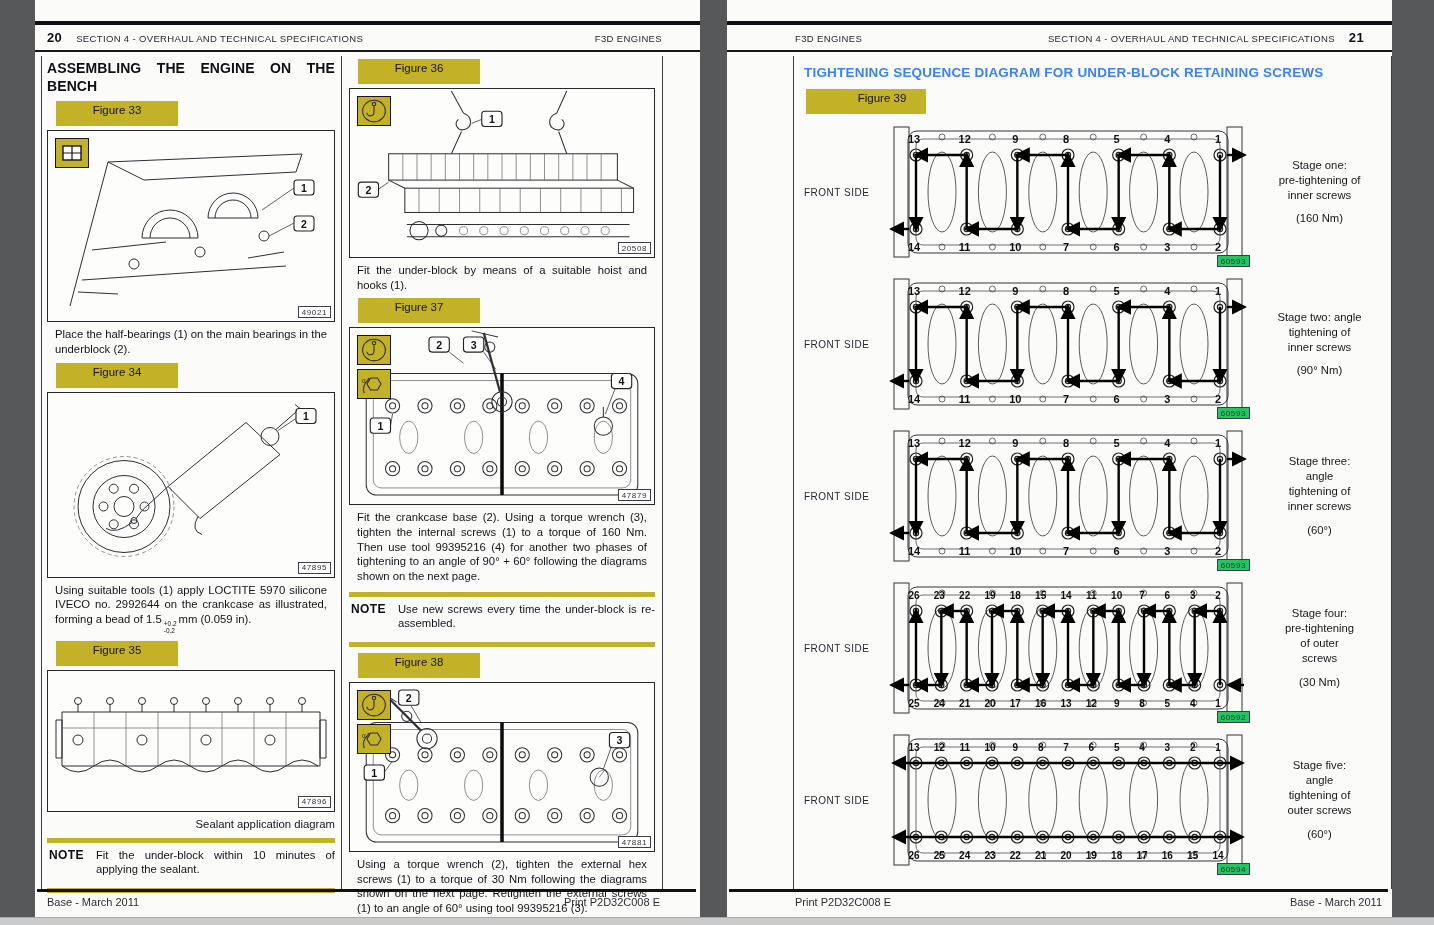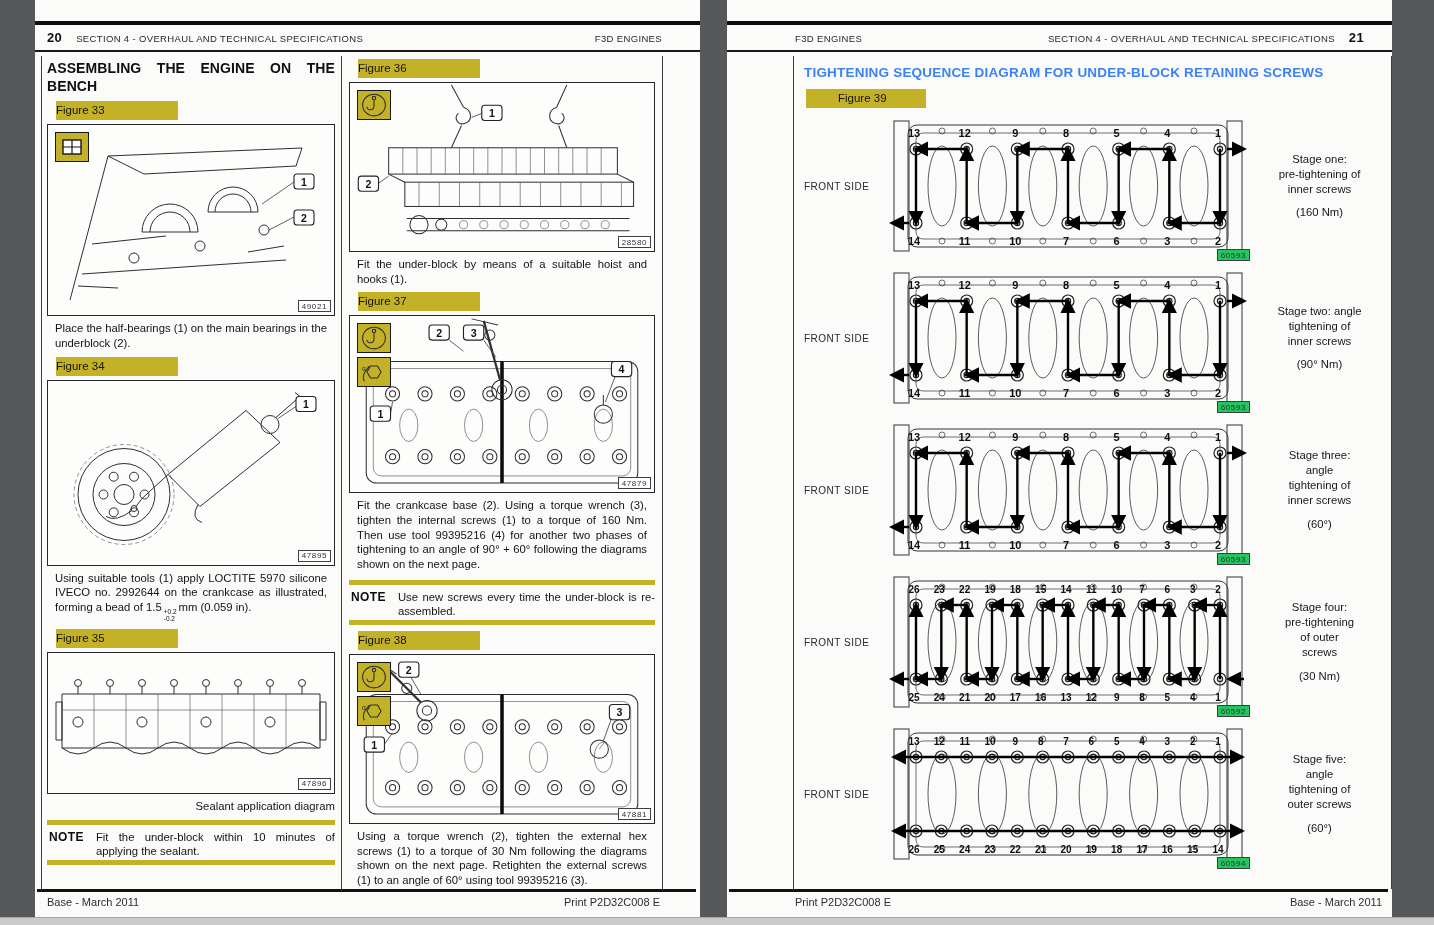--- a/index.html
+++ b/index.html
@@ -11,28 +11,28 @@
   .rule-bot{position:absolute;left:2px;right:4px;top:889px;height:3px;background:#111;}
   .hdr{position:absolute;left:0;right:0;top:30px;height:17px;display:flex;align-items:baseline;font-size:9.5px;color:#272730;letter-spacing:.35px;}
   .hdr .pn{font-weight:bold;font-size:13px;color:#101016;}
   .grow{flex:1;}
   .ftr{position:absolute;left:0;right:0;top:896px;display:flex;justify-content:space-between;font-size:11px;color:#2c2c34;}
   .vr{position:absolute;top:56px;height:833px;width:1px;background:#3b3b42;}
   .col{position:absolute;top:57px;}
   #col1{left:12px;width:288px;}
   #col2{left:314px;width:306px;}
   h1.title{font-size:14px;font-weight:bold;margin:2px 0 5px;text-align:justify;line-height:1.3;color:#0e0e14;letter-spacing:.1px;}
-  .figtag{width:122px;height:19px;background:#c3b227;font-size:11.5px;line-height:19px;text-align:left;color:#15130a;margin:6px 0 4px 9px;}
+  .figtag{width:122px;height:25px;background:#c3b227;font-size:11.5px;line-height:19px;text-align:center;color:#15130a;margin:6px 0 4px 9px;}
   .frame{position:relative;border:1.3px solid #26262c;background:#fdfdfc;}
   .codebox{position:absolute;right:3px;bottom:3px;border:1px solid #3d3d45;background:#fff;font-size:8px;letter-spacing:.6px;padding:0.5px 3px;color:#2f2f37;}
   p.body{font-size:11.3px;line-height:1.3;text-align:justify;color:#13131a;margin:5px 8px 4px;}
   .caption{font-size:11.3px;color:#13131a;margin:6px 0 8px;text-align:right;}
   .note{margin:8px 0 4px;}
   .nbar{height:5px;background:#c3b227;}
-  .nbody{display:flex;align-items:flex-start;padding:5px 0 1px;}
+  .nbody{display:flex;align-items:flex-start;padding:5px 0 11px;}
   .nlabel{font-weight:bold;font-size:12px;letter-spacing:.4px;margin:0 12px 0 2px;color:#0d0d12;}
   .ntext{font-size:11.3px;line-height:1.3;text-align:justify;color:#13131a;flex:1;}
   .iconbox{position:absolute;left:7px;top:7px;width:32px;height:28px;background:#c3b227;border:1.5px solid #17171c;display:flex;align-items:center;justify-content:center;z-index:2;}
   .iconbox.second{top:41px;}
   .tol{display:inline-flex;flex-direction:column;font-size:6.5px;line-height:1.05;vertical-align:-3px;margin:0 2px;color:#13131a;}
   .figsvg{display:block;width:100%;height:100%;}
   .sk{stroke:#2e2e34;fill:none;stroke-width:1;}
   .skl{stroke:#62626a;fill:none;stroke-width:.7;}
   .callout rect{fill:#fff;stroke:#222;stroke-width:1.1;}
   .callout text{font-weight:bold;font-size:10.5px;fill:#101016;text-anchor:middle;font-family:"Liberation Sans",sans-serif;}
@@ -222,21 +222,21 @@
         <line class="leader" x1="28" y1="99" x2="38" y2="92"></line>
         <g class="callout">
             <rect x="130" y="22" width="20" height="15" rx="3"></rect>
             <text x="140" y="33.5">1</text>
           </g>
         <g class="callout">
             <rect x="8" y="92" width="20" height="15" rx="3"></rect>
             <text x="18" y="103.5">2</text>
           </g>
       </svg>
-      <div class="codebox">28580</div>
+      <div class="codebox">20508</div>
     </div>
     <p class="body">Fit the under-block by means of a suitable hoist and hooks (1).</p>
 
     <div class="figtag">Figure 37</div>
     <div class="frame" style="height:176px">
       <div class="iconbox">
         <svg width="26" height="24" viewBox="0 0 24 22">
             <ellipse cx="12" cy="11" rx="10.5" ry="10" class="sk"></ellipse>
             <circle cx="12" cy="4.6" r="1.6" class="sk"></circle>
             <path class="sk" d="M12,6.5 V12 c0,4.5 -6.5,4.5 -6.5,0.5"></path>

